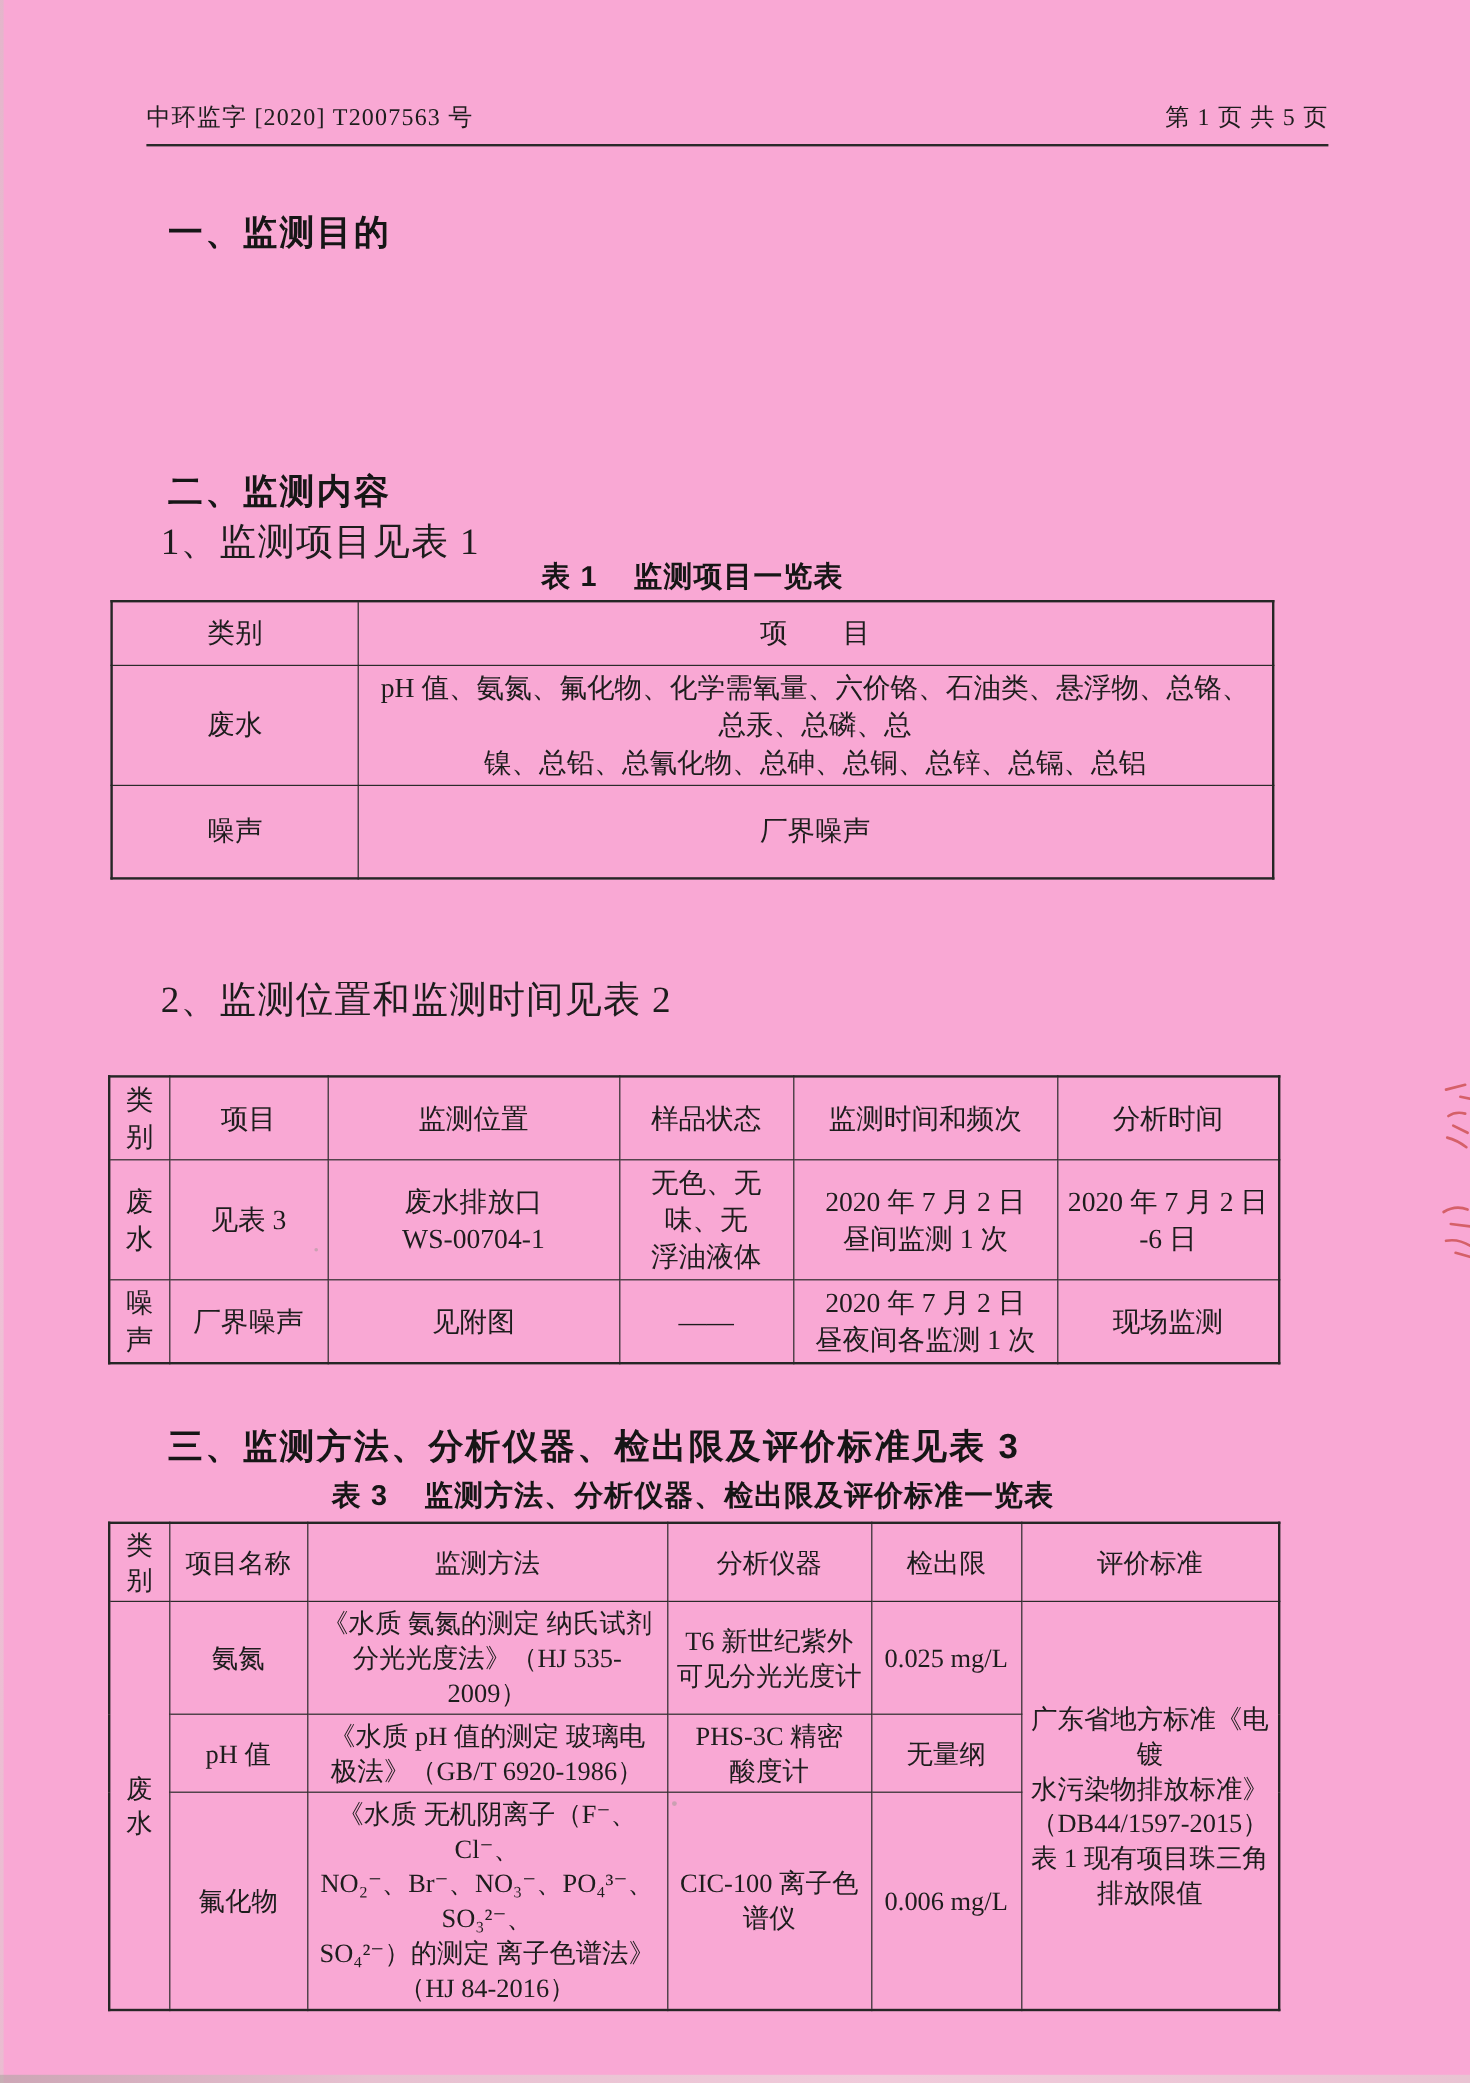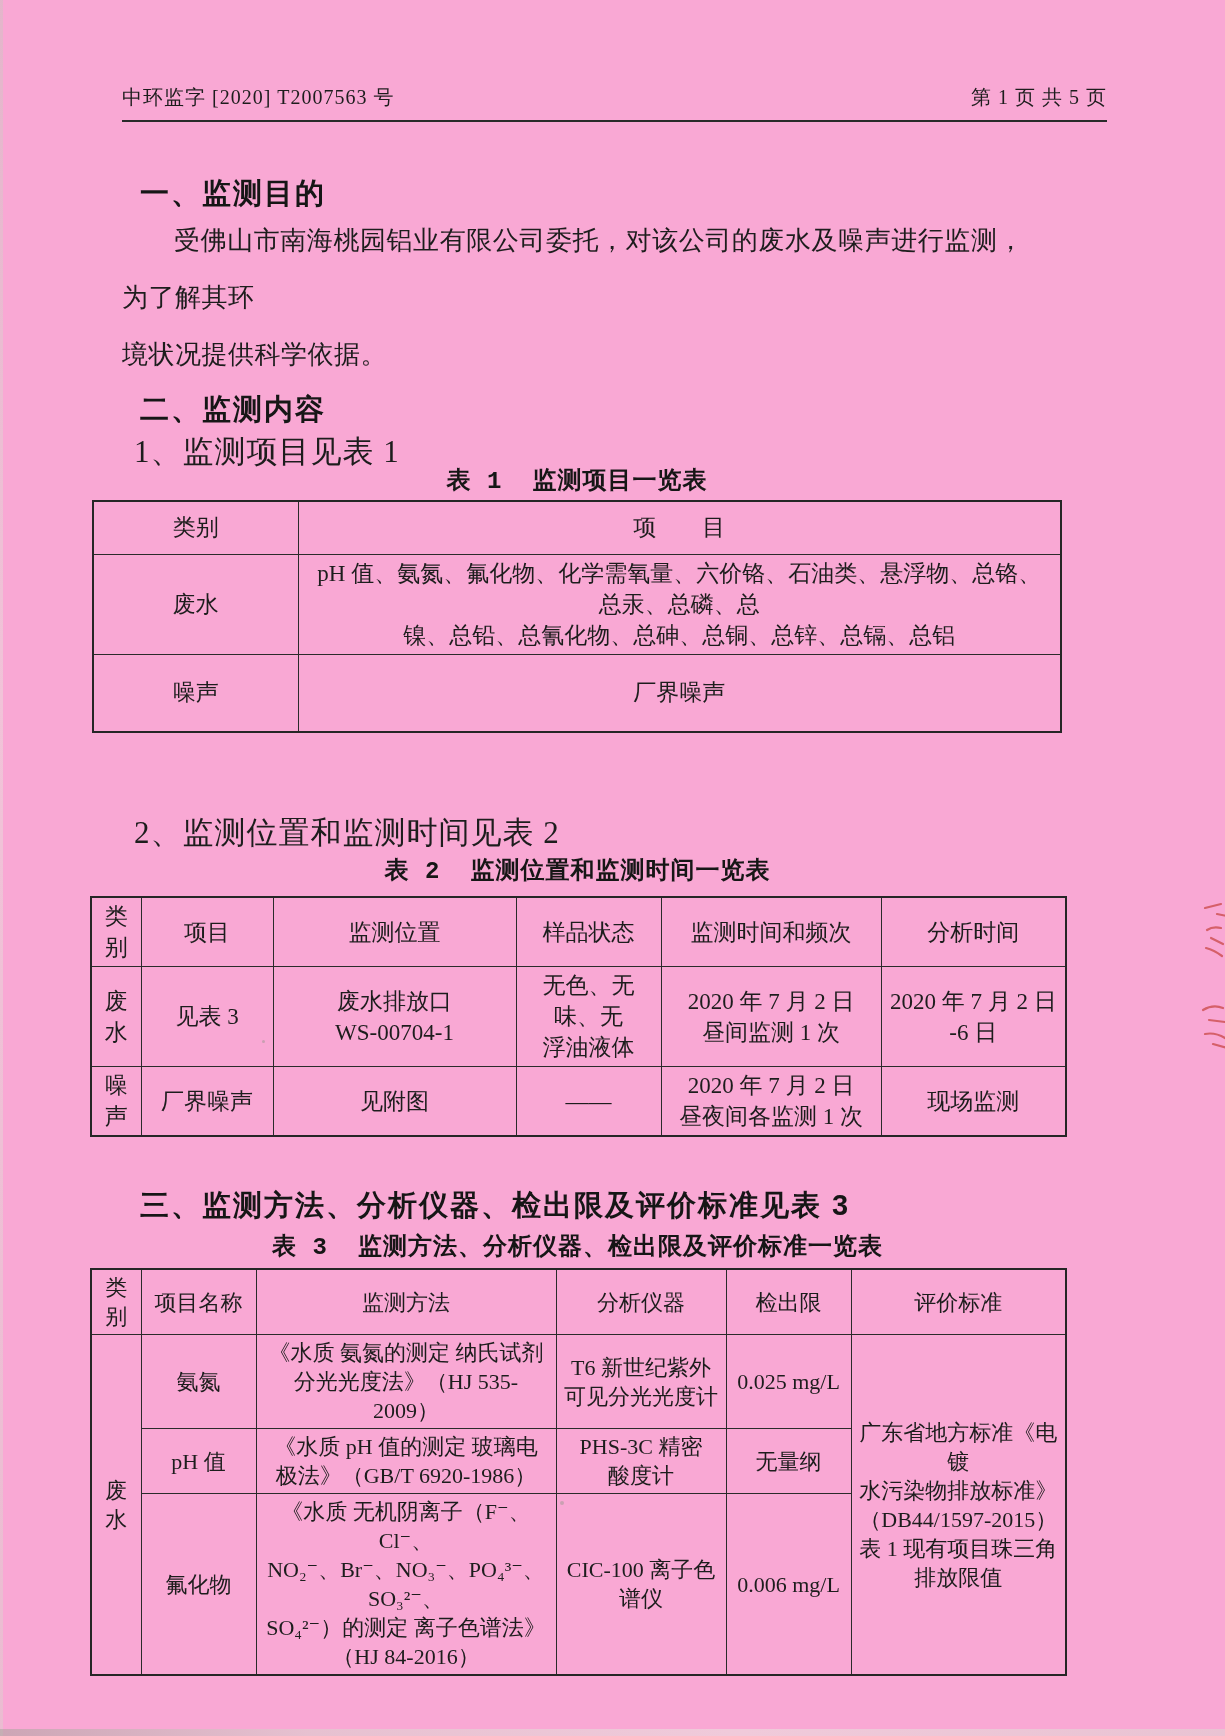--- a/index.html
+++ b/index.html
@@ -40,21 +40,21 @@
   }
   .subitem {
     position:absolute; left:134px;
     font-size:31px; letter-spacing:1px;
   }
   #sub1 { top:431px; }
   #sub2 { top:812px; }
 
   .tcaption {
     position:absolute; text-align:center;
-    font-family:Liberation Mono, monospace;
+    font-family:Liberation Sans, sans-serif;
     font-weight:700; font-size:24px; color:#161616; letter-spacing:1px;
   }
   #cap1 { left:92px;  width:970px; top:464px; }
   #cap2 { left:90px;  width:975px; top:854px; }
   #cap3 { left:90px;  width:975px; top:1230px; }
   .tcaption .cap-label { margin-right:30px; }
 
   table.doc {
     position:absolute; border-collapse:collapse; table-layout:fixed;
     background:transparent;
@@ -83,22 +83,20 @@
 
 <div class="page">
 
   <div class="hdr">
     <span>中环监字  [2020]  T2007563 号</span>
     <span>第 1 页 共 5 页</span>
   </div>
 
   <div class="h-sec" id="h1">一、监测目的</div>
 
-  <div class="para">受佛山市南海桃园铝业有限公司委托，对该公司的废水及噪声进行监测，为了解其环
-境状况提供科学依据。</div>
 
   <div class="h-sec" id="h2">二、监测内容</div>
 
   <div class="subitem" id="sub1">1、监测项目见表 1</div>
 
   <div class="tcaption" id="cap1">
     <span class="cap-label">表 1</span><span>监测项目一览表</span>
   </div>
 
   <table class="doc" id="table1">
@@ -118,23 +116,20 @@
     </tr>
     <tr style="height:78px">
       <td>噪声</td>
       <td>厂界噪声</td>
     </tr>
   </tbody>
     </table>
 
   <div class="subitem" id="sub2">2、监测位置和监测时间见表 2</div>
 
-  <div class="tcaption" id="cap2">
-    <span class="cap-label">表 2</span><span>监测位置和监测时间一览表</span>
-  </div>
 
   <table class="doc" id="table2">
     <colgroup>
       <col style="width:50px">
         <col style="width:132px">
         <col style="width:243px">
       <col style="width:145px">
         <col style="width:220px">
         <col style="width:185px">
     </colgroup>

